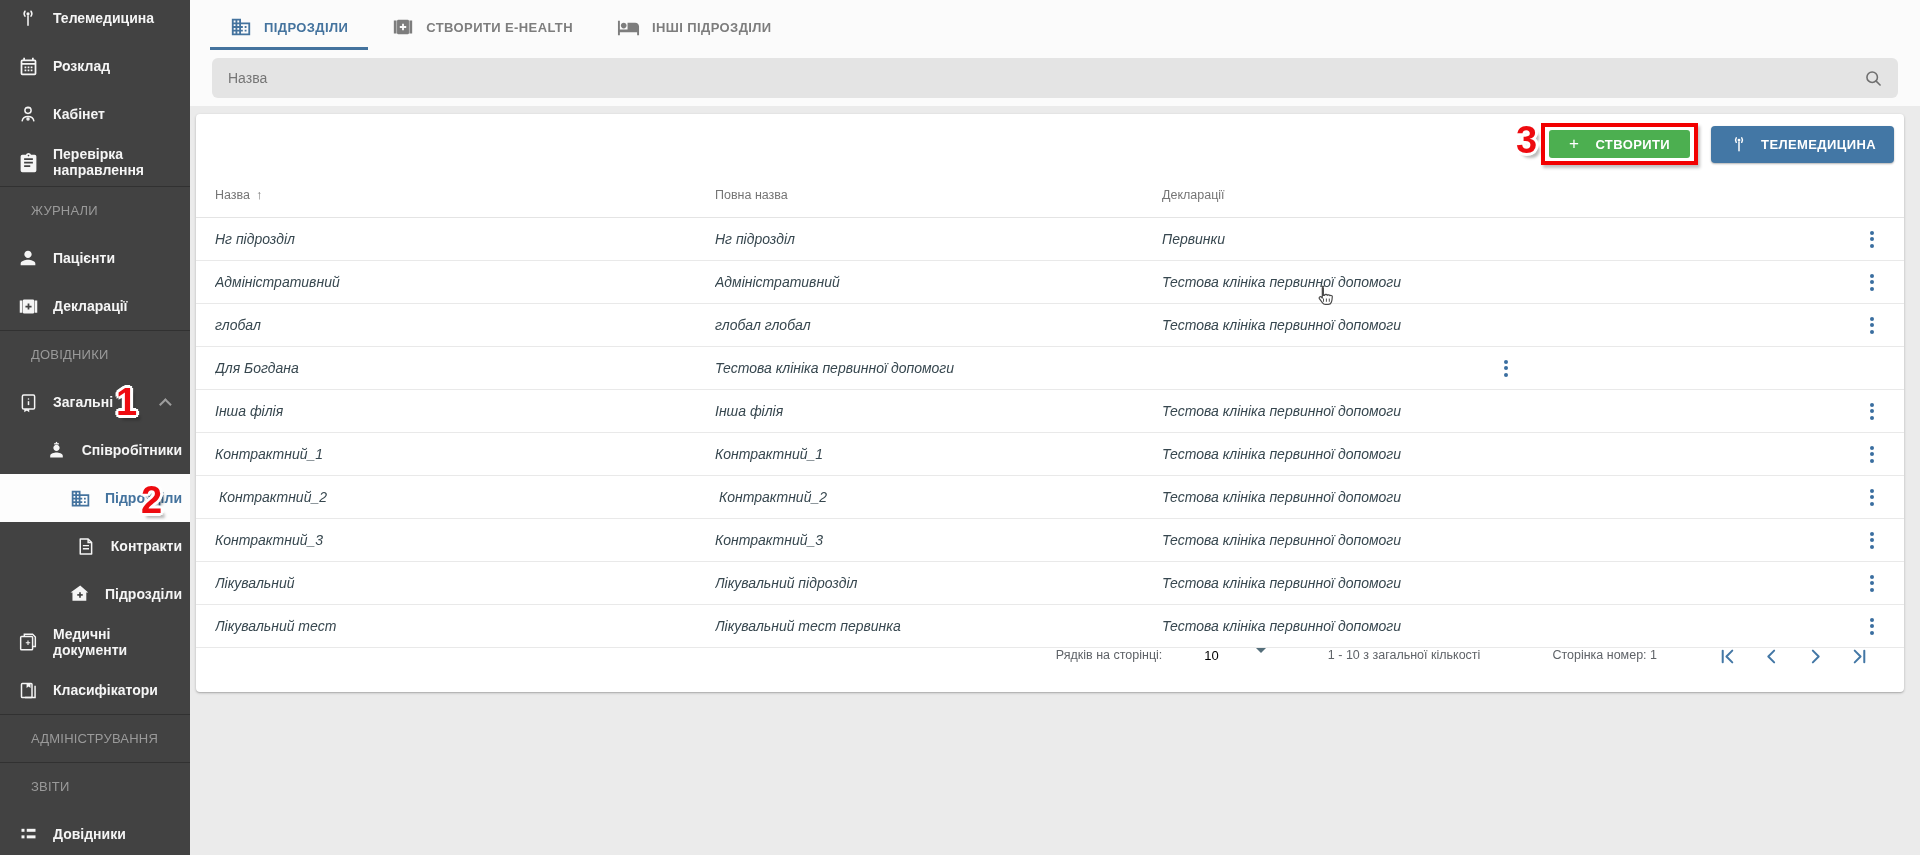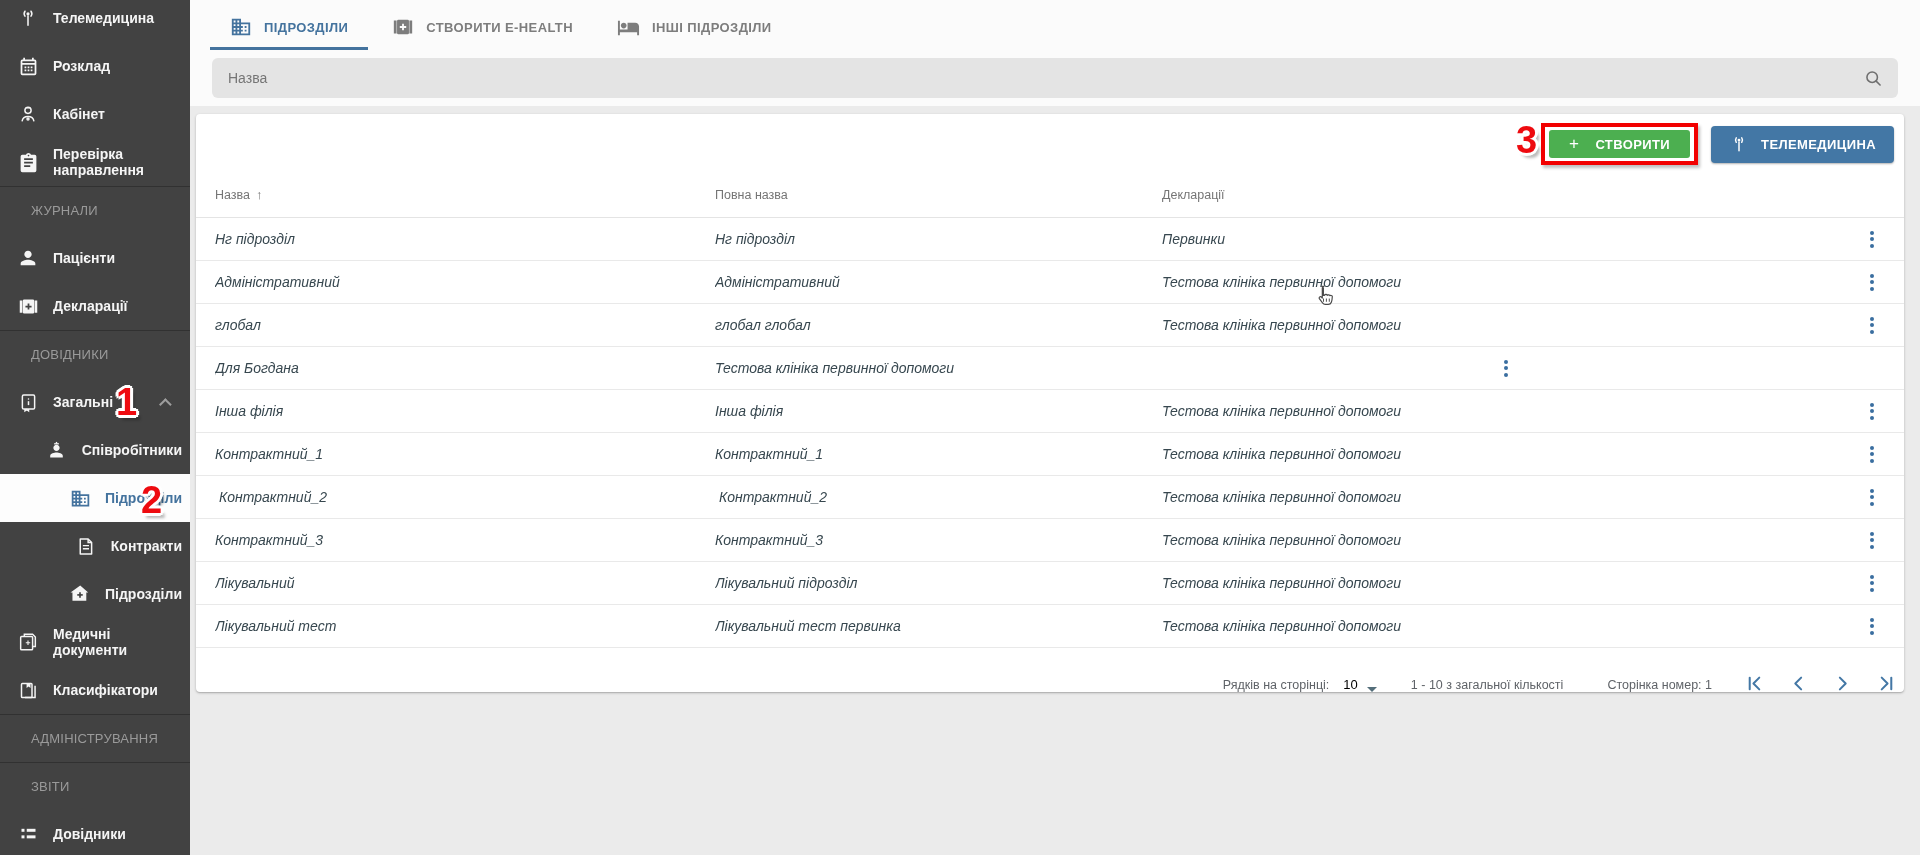--- a/index.html
+++ b/index.html
@@ -88,22 +88,22 @@
   }
   .thead { height:46px; color:#757575; font-size:12.5px; border-bottom:1px solid #e4e4e4; }
   .th { display:flex; align-items:center; gap:6px; }
   .sort-arrow { font-size:13px; color:#757575; }
   .trow { height:43px; border-bottom:1px solid #e9e9e9; font-size:14px; color:#37474f; cursor:pointer; }
   .cell { white-space:pre; overflow:hidden; text-overflow:ellipsis;font-style:italic; }
   .kebab { display:flex; flex-direction:column; gap:2.5px; align-items:center; justify-self:center; cursor:pointer; padding:4px 8px; }
   .kebab i { width:4px; height:4px; border-radius:50%; background:#3a6ea0; display:block; }
   
   .pager {
-    height:44px; display:flex; align-items:flex-end; justify-content:flex-end;
-    font-size:12.5px; color:#5f6368; padding-right:9px;
+    height:44px; display:flex; align-items:flex-start; justify-content:flex-end;
+    font-size:12.5px; color:#5f6368; padding-right:36px;gap:28px;
   }
   .pager .rpp-value { color:#000000; font-size:13px; margin-left:14px; }
   .caret-down {
     width:0; height:0; border-left:5px solid transparent; border-right:5px solid transparent;
     border-top:5px solid #546e7a; display:inline-block; margin-left:9px; cursor:pointer;
   }
   .pager .range { margin-left:34px; }
   .pager .pagenum { margin-left:44px; }
   .pager-nav { display:flex; align-items:center; gap:27px; margin-left:34px; }
   .pager-nav .nav-btn { cursor:pointer; display:flex; }

